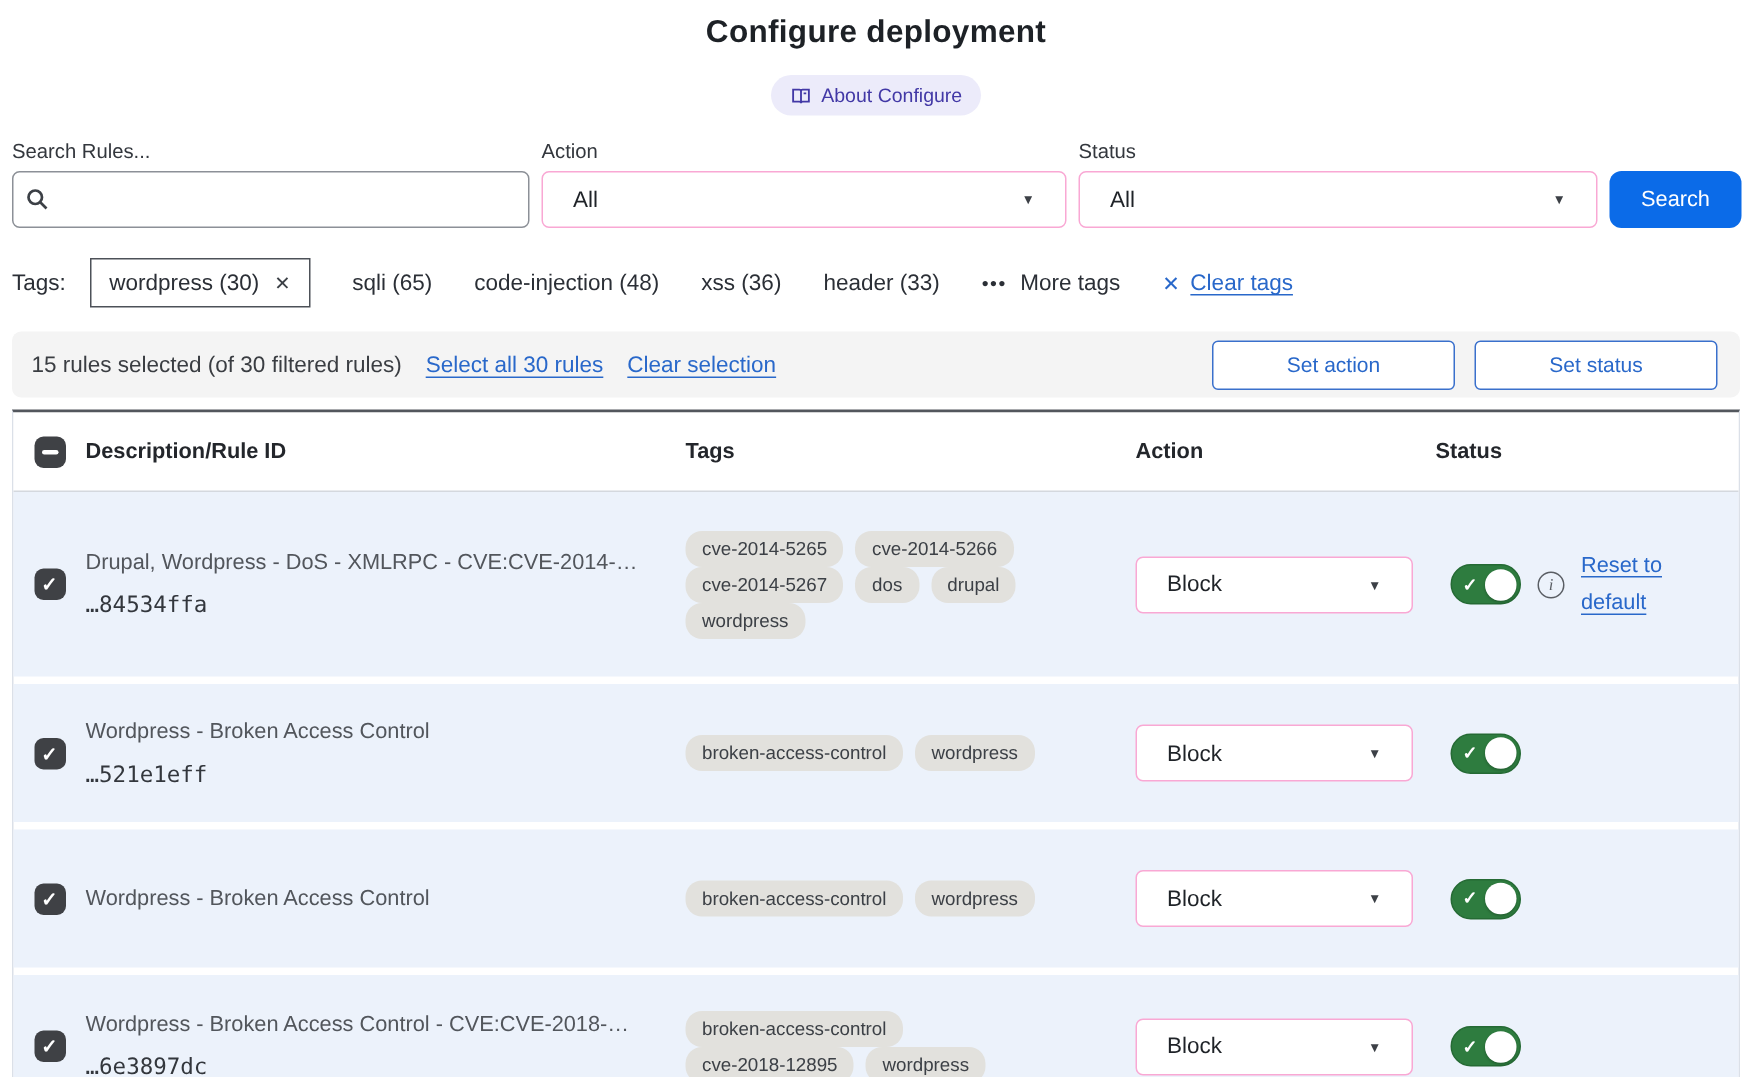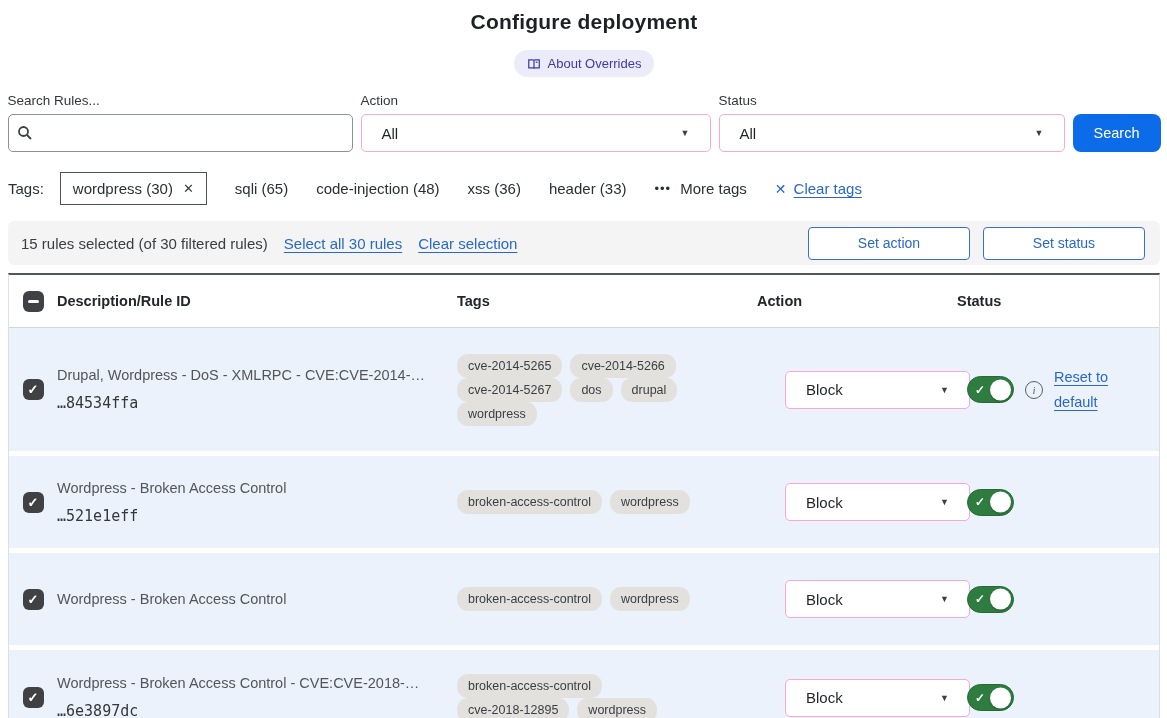--- a/index.html
+++ b/index.html
@@ -9,21 +9,21 @@
   .page { padding: 10px 7px 0 8px; }
 
   
   .page-header { display: flex; align-items: center; gap: 16px; margin-bottom: 16px; flex-direction: column; }
   .page-title { font-size: 21px; font-weight: 700; color: #1d2126; letter-spacing: .2px; }
   .about-badge { display: inline-flex; align-items: center; gap: 7px; background: #ecebfa;
     color: #4238a6; font-size: 13px; padding: 6px 13px; border-radius: 14px; cursor: pointer; }
   .about-badge svg { width: 14px; height: 14px; stroke: #4238a6; fill: none; stroke-width: 1.4; }
 
   
-  .filters { display: flex; gap: 8px; width: 1152px; justify-content: center; }
+  .filters { display: flex; gap: 8px; width: 1152px; }
   .filter { display: flex; flex-direction: column; }
   .filter-label { font-size: 13.5px; color: #33373d; margin-bottom: 6px; }
   .searchbox { width: 345px; height: 38px; border: 1px solid #8c9097; border-radius: 5px;
     display: flex; align-items: center; padding: 0 8px; background: #fff; }
   .searchbox svg { width: 16px; height: 16px; stroke: #3c4046; fill: none; stroke-width: 1.8; flex: none; }
   .searchbox input { border: none; outline: none; flex: 1; height: 100%; font-size: 14px;
     font-family: "Liberation Sans", sans-serif; margin-left: 8px; background: transparent; }
   .selectbox { height: 38px; border: 1px solid #f9a8d4; border-radius: 5px; background: #fff;
     display: flex; align-items: center; justify-content: space-between; padding: 0 20px;
     font-size: 15px; color: #1f2328; cursor: pointer; }
@@ -75,21 +75,21 @@
   .trow.r-last { height: 95px; margin-bottom: 0; }
 
   .desc-cell { padding-right: 14px; }
   .desc { font-size: 14.5px; color: #52565c; white-space: nowrap; overflow: hidden; }
   .rule-id { font-family: "DejaVu Sans Mono", monospace; font-size: 15px; color: #33373d; margin-top: 11px; }
 
   .tags-cell { display: flex; flex-wrap: wrap; gap: 0 8px; max-width: 250px; }
   .tag-chip { background: #e2e1dd; color: #3c4046; font-size: 12.5px; padding: 5px 11px;
     border-radius: 11px; white-space: nowrap; }
 
-  .action-cell .selectbox { width: 185px; margin-left: 28px; }
+  .action-cell .selectbox { width: 185px; }
 
   .status-cell { display: flex; align-items: center; gap: 11px; padding-left: 10px; }
   .toggle { width: 47px; height: 27px; border-radius: 14px; background: #2e7c3f; border: 1.5px solid #256a34;
     position: relative; cursor: pointer; flex: none; }
   .toggle .tick { position: absolute; left: 7px; top: 50%; transform: translateY(-52%);
     color: #fff; font-size: 12px; font-weight: 700; }
   .toggle .knob { position: absolute; right: 2px; top: 50%; transform: translateY(-50%);
     width: 21px; height: 21px; background: #fff; border-radius: 50%; box-shadow: 0 1px 2px rgba(0,0,0,.25); }
   .info-icon { width: 18px; height: 18px; border: 1.3px solid #5a5e64; border-radius: 50%;
     color: #5a5e64; font-size: 11px; font-family: "Liberation Serif", serif; font-style: italic;
@@ -104,21 +104,21 @@
 
 <div class="page">
 
   <div class="page-header">
     <h1 class="page-title">Configure deployment</h1>
     <div class="about-badge">
       <svg viewBox="0 0 16 16">
         <path d="M2 3.2h4.8c.7 0 1.2.5 1.2 1.2v9.1c0-.7-.5-1.2-1.2-1.2H2zM14 3.2H9.2C8.5 3.2 8 3.7 8 4.4v9.1c0-.7.5-1.2 1.2-1.2H14z"></path>
         <line x1="10" y1="6" x2="12" y2="6"></line>
       </svg>
-      <span>About Overrides</span>
+      <span>About Configure</span>
     </div>
   </div>
 
   <div class="filters">
     <div class="filter">
       <span class="filter-label">Search Rules...</span>
       <div class="searchbox">
         <svg viewBox="0 0 16 16">
           <circle cx="6.5" cy="6.5" r="4.5"></circle>
             <line x1="10" y1="10" x2="14" y2="14"></line>

